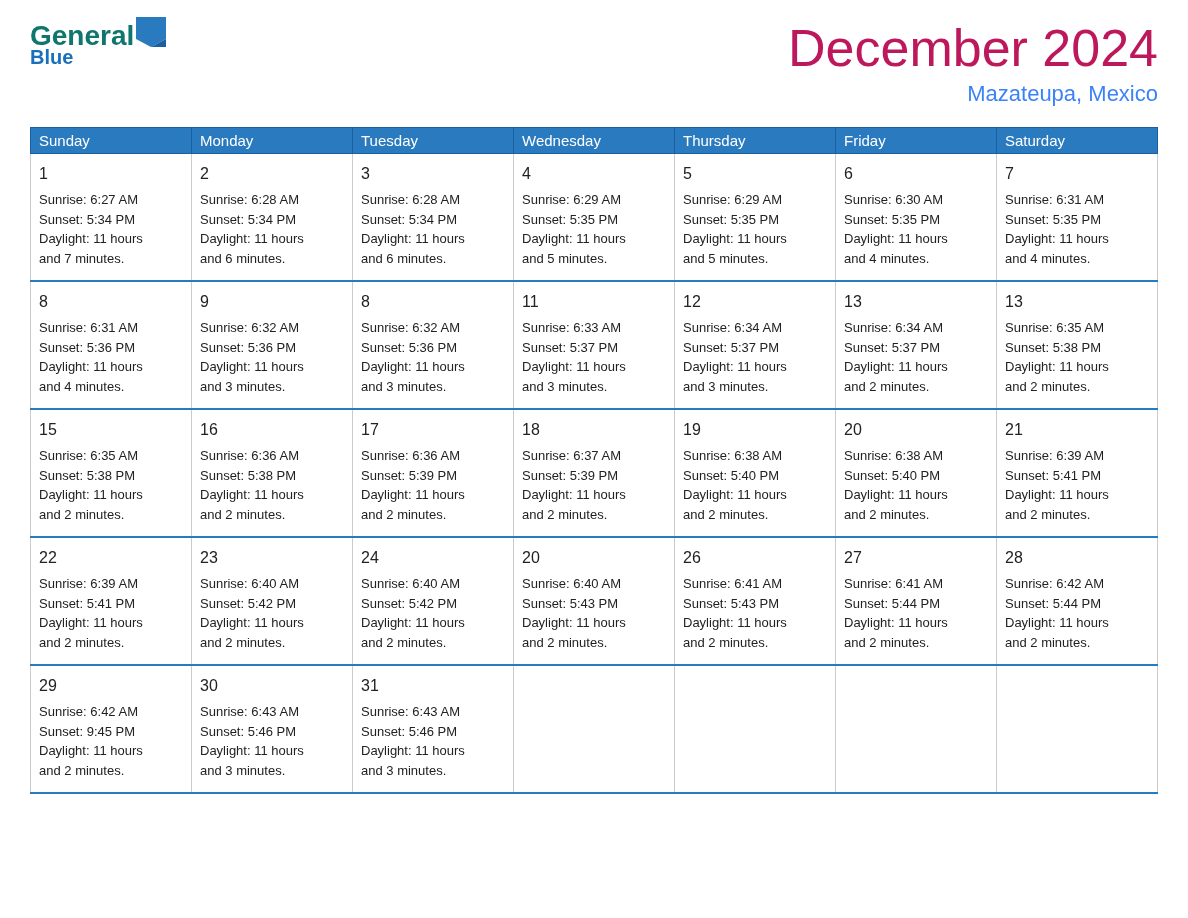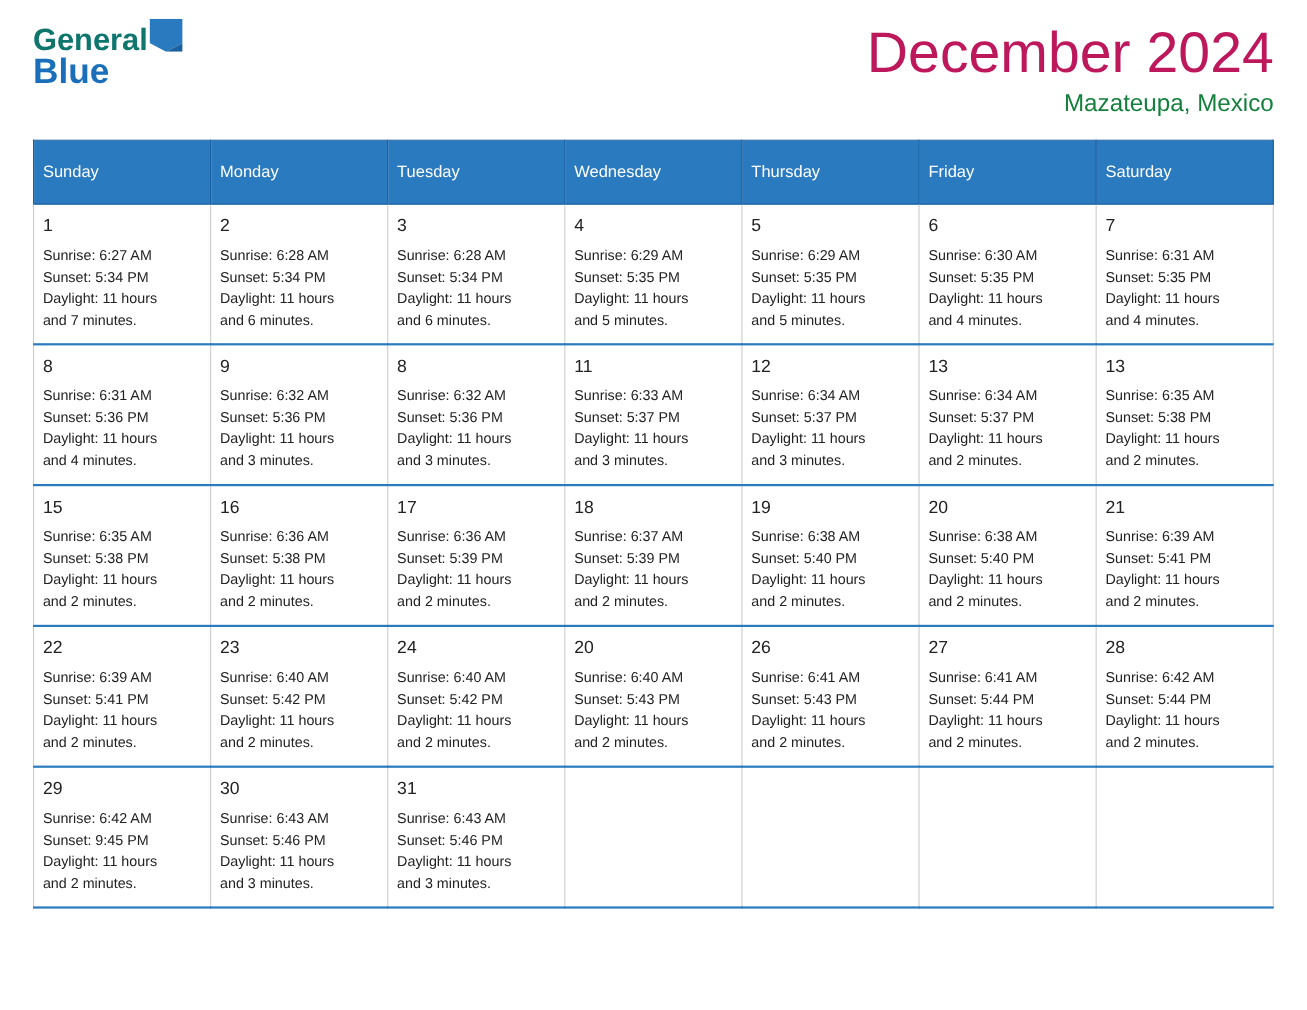--- a/index.html
+++ b/index.html
@@ -20,52 +20,52 @@
       display: flex;
       align-items: center;
       gap: 0px;
     }
     .logo-text-general {
       font-size: 28px;
       font-weight: bold;
       color: #0f766e;
     }
     .logo-text-blue {
-      font-size: 32px;
+      font-size: 20px;
       font-weight: bold;
       color: #1a6fba;
     }
     .logo-icon {
       width: 30px;
       height: 30px;
       margin-left: 2px;
       margin-top: -8px;
     }
     .title-area {
       text-align: right;
     }
     .month-title {
       font-size: 52px;
       font-weight: normal;
       color: #be185d;
       line-height: 1.1;
     }
     .location {
       font-size: 22px;
-      color: #15803d;
+      color: #3b82f6;
       margin-top: 4px;
     }
     table {
       width: 100%;
       border-collapse: collapse;
     }
     thead th {
       background-color: #2a7abf;
       color: #fff;
-      padding: 20px 8px;
+      padding: 4px 8px;
       text-align: left;
       font-size: 15px;
       font-weight: normal;
       border: 1px solid #1a5fa0;
     }
     tbody td {
       vertical-align: top;
       padding: 8px 8px 12px 8px;
       border: 1px solid #ccc;
       font-size: 13px;

